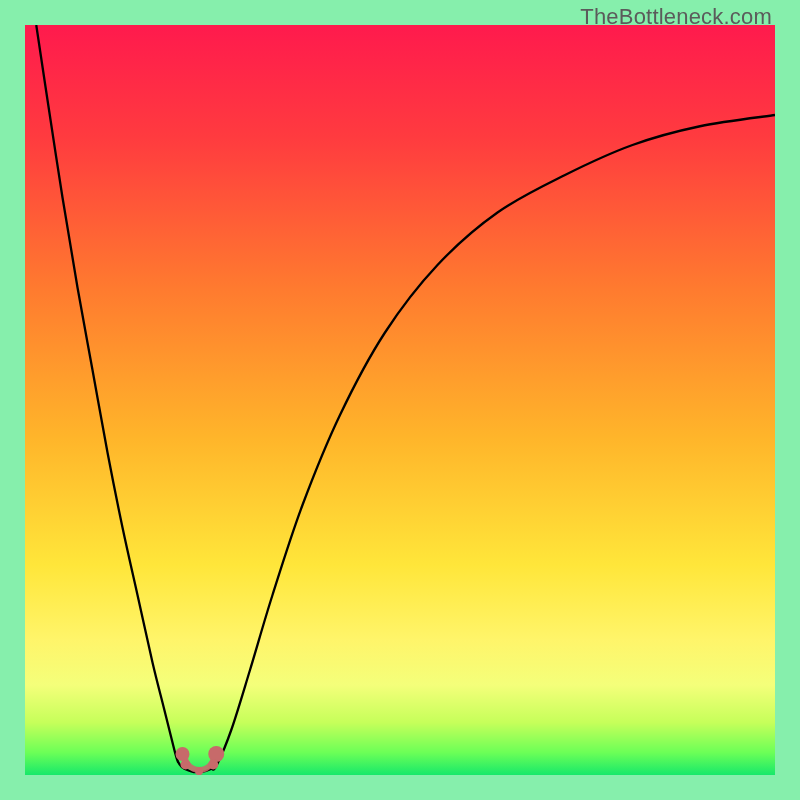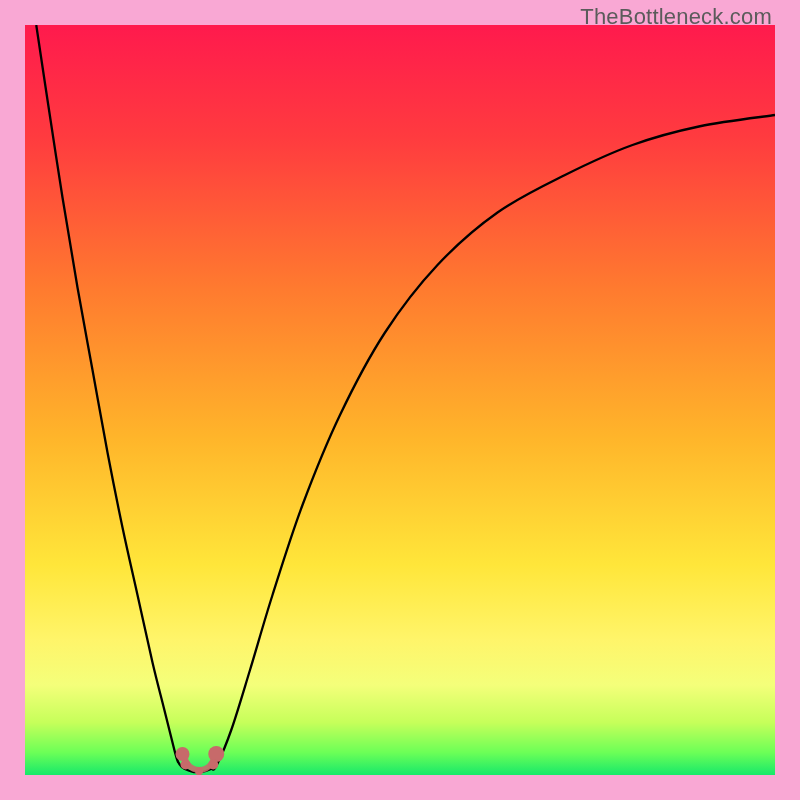--- a/index.html
+++ b/index.html
@@ -6,21 +6,21 @@
     margin: 0;
     padding: 0;
     width: 800px;
     height: 800px;
     overflow: hidden;
     font-family: Arial, Helvetica, sans-serif;
   }
   .frame {
     width: 800px;
     height: 800px;
-    background: #f9a8d4;
+    background: #86efac;
     position: relative;
   }
   .plot-area {
     position: absolute;
     left: 25px;
     top: 25px;
     width: 750px;
     height: 750px;
     overflow: hidden;
   }

